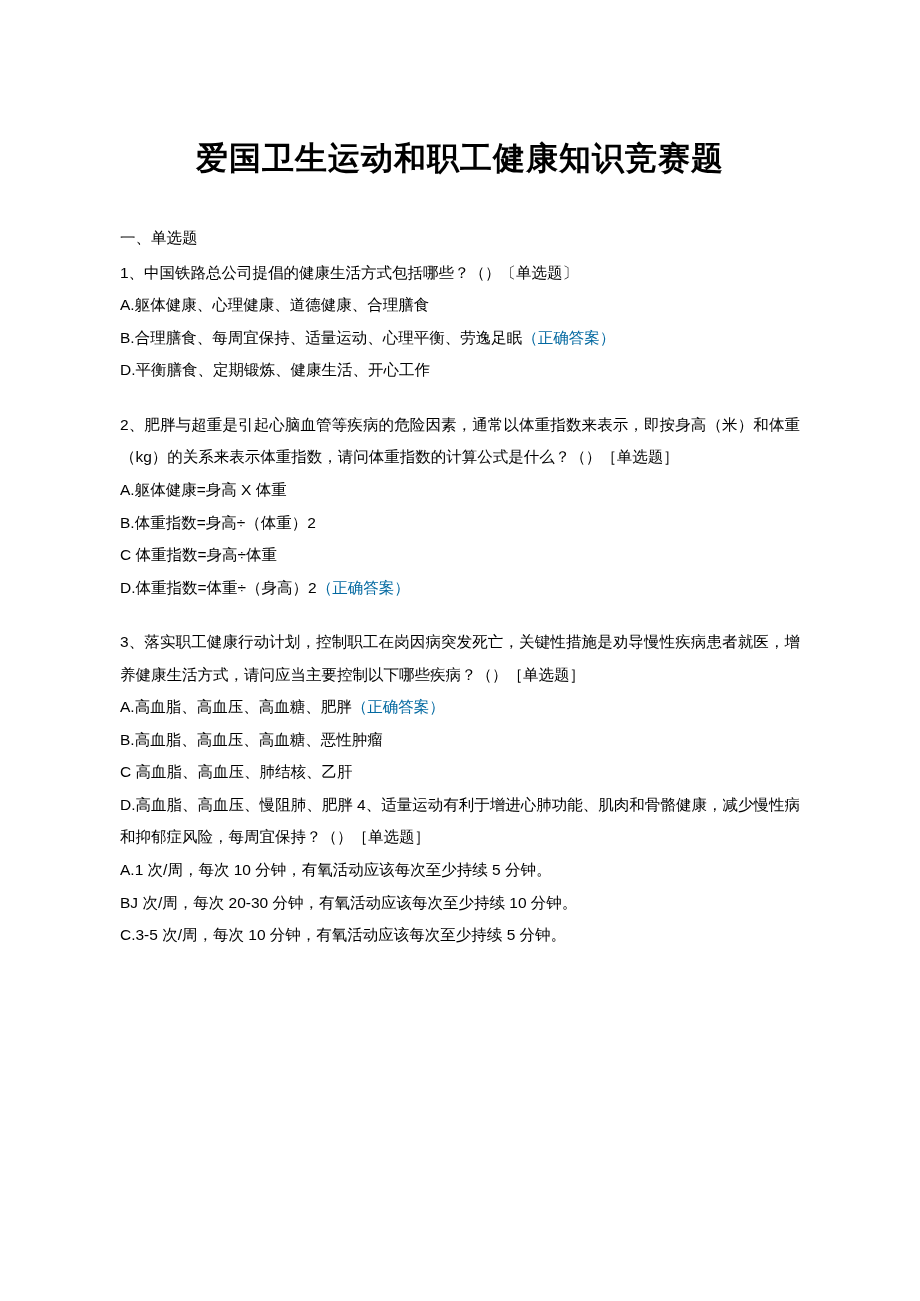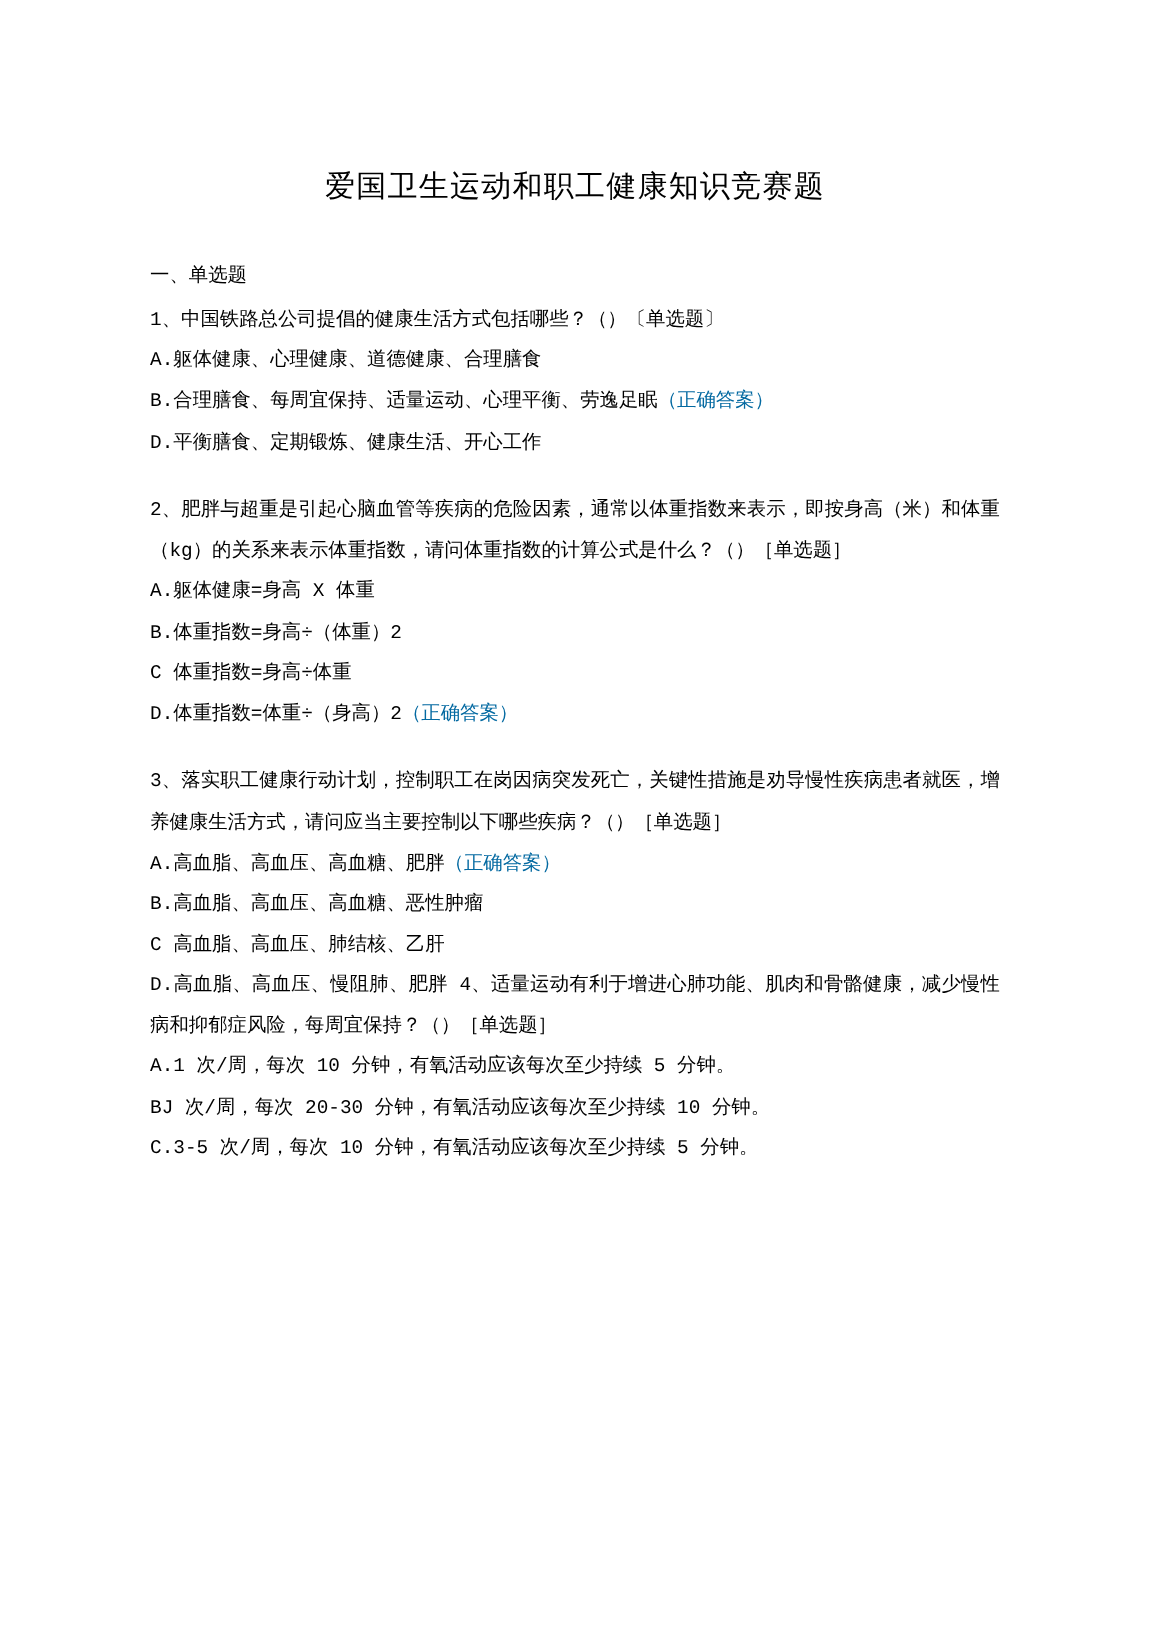--- a/index.html
+++ b/index.html
@@ -12,31 +12,30 @@
     width: 920px;
     min-height: 1301px;
     box-sizing: border-box;
     padding: 125px 120px 200px 120px;
     color: #000000;
     font-size: 15.5px;
     line-height: 2.1;
   }
   .title {
     text-align: center;
-    font-size: 24px;
-    font-weight: 400;
+    font-size: 32px;
+    font-weight: 700;
     margin-bottom: 30px;
     letter-spacing: 1px;
   }
   .section-label {
     margin-bottom: 2px;
   }
   .question-block {
     margin-bottom: 22px;
-    font-family: Liberation Mono, monospace;
   }
   .q-text {
     text-align: justify;
   }
   .correct {
     color: #0369a1;
   }
   .option {
     display: block;
   }

